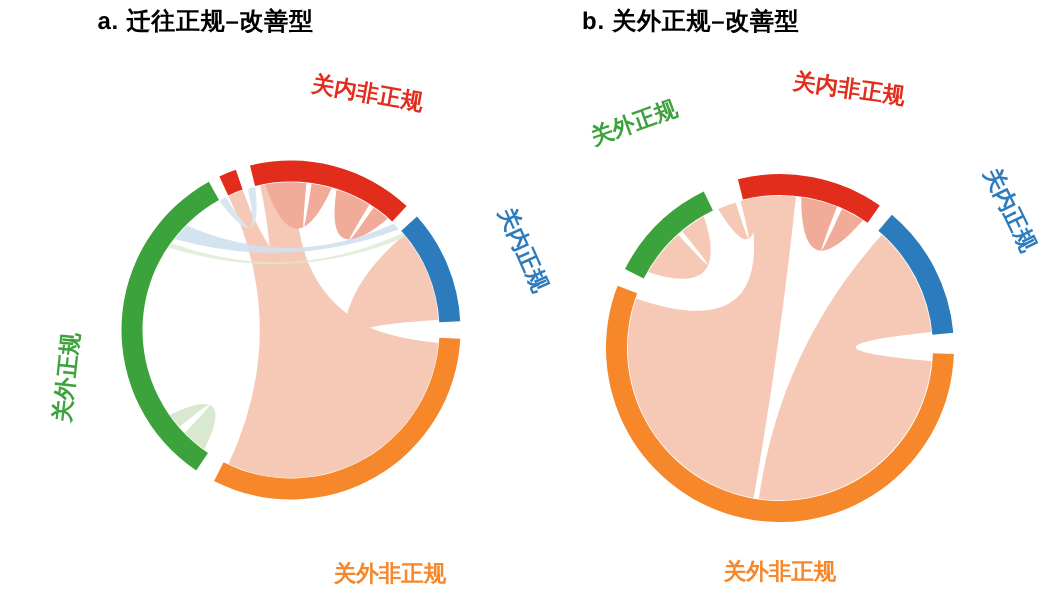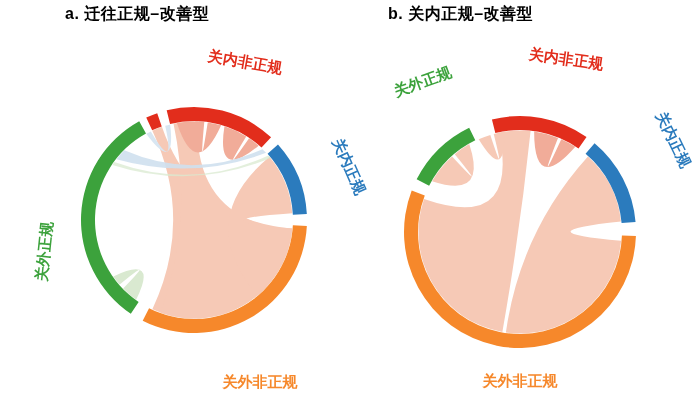--- a/index.html
+++ b/index.html
@@ -42,21 +42,21 @@
         <path d="M245.97536527894556 144.38824148144903A113 113 0 0 1 274.8451374272669 214.08603694454735L260.8643239407028 214.81874033194856A99 99 0 0 0 235.57133772226203 153.75606997047305Z" fill="#2b7bbd"></path>
         <path d="M274.8451374272669 225.91396305545265A113 113 0 0 1 110.69907352943122 320.68373723328557L117.05494052578487 308.2096458946484A99 99 0 0 0 260.8643239407028 225.18125966805144Z" fill="#f6882b"></path>
         <text transform="translate(212.98780407186632 63.07567481129968) rotate(10)" fill="#e22d1c" text-anchor="middle" dominant-baseline="middle" font-size="15" font-weight="600">关内非正规</text>
         <text transform="translate(316.1195278226886 166.93239082348347) rotate(66)" fill="#2b7bbd" text-anchor="middle" dominant-baseline="middle" font-size="15" font-weight="600">关内正规</text>
         <text transform="translate(227.9307604412005 383.1843584037546) rotate(0)" fill="#f6882b" text-anchor="middle" dominant-baseline="middle" font-size="15" font-weight="600">关外非正规</text>
         <text transform="translate(13.321564688461535 251.6025770042994) rotate(-84)" fill="#3ca23c" text-anchor="middle" dominant-baseline="middle" font-size="15" font-weight="600">关外正规</text>
       </svg>
   </div>
 
   <div class="panel b">
-    <div class="panel-title">b. 关内正规–改善型</div>
+    <div class="panel-title">b. 关外正规–改善型</div>
     <svg width="350" height="404" viewBox="0 0 350 404">
         <path d="M152.37470996680656 331.95798693073914A101.5 101.5 0 0 1 74.02986457666935 198.95483232259858Q170 232 148.89696338199738 132.71801852551874A101.5 101.5 0 0 1 180.60963902166677 131.05602762012023Q170 232 152.37470996680656 331.95798693073914Z" fill="#f6c9b6" fill-opacity="1"></path>
         <path d="M271.1137618563122 240.8463078888873A101.5 101.5 0 0 1 155.87393025255338 332.5122089772694Q170 232 237.9167565454241 156.57080021404448A101.5 101.5 0 0 1 270.9439723798797 221.39036097833318Q170 232 271.1137618563122 240.8463078888873Z" fill="#f6c9b6" fill-opacity="1"></path>
         <path d="M184.12606974744665 131.48779102273062A101.5 101.5 0 0 1 208.02256923171507 137.89083876147106Q185.8636838166645 194.6275029498309 211.28376927219375 139.27513604927603A101.5 101.5 0 0 1 225.2808620540252 146.87493735353945Q184.21841967913437 193.97110911651504 184.12606974744665 131.48779102273062Z" fill="#f1ac99" fill-opacity="1"></path>
         <path d="M82.09842151587948 181.25A101.5 101.5 0 0 1 102.08324345457586 156.5708002140445Q140.03450385085856 197.5286399233249 104.75705761681624 154.24648902342375A101.5 101.5 0 0 1 119.24999999999996 144.09842151587952Q137.70289776930443 199.70289776930446 82.09842151587948 181.25Z" fill="#f6c9b6" fill-opacity="1"></path>
         <path d="M128.7162307278063 139.275136049276A101.5 101.5 0 0 1 140.32427197064217 134.93506726975193Q156.0114041922873 183.2159689311303 143.72986692209415 133.95852863165956A101.5 101.5 0 0 1 154.12190179841656 131.74963342959353Q155.58622125627593 183.3398984554392 128.7162307278063 139.275136049276Z" fill="#f6c9b6" fill-opacity="1"></path>
         <path d="M66.64324319414929 179.33710203021263A116 116 0 0 1 119.14894697246697 127.73989062929665L125.28614302751407 140.32300727748498A102 102 0 0 0 79.11733453278646 185.6929690265663Z" fill="#3ca23c"></path>
         <path d="M141.93706011043855 119.4456957519844A116 116 0 0 1 236.53486661672133 136.97836286247696L228.5047965078067 148.44649148252284A102 102 0 0 0 145.32396664883387 133.02983591984838Z" fill="#e22d1c"></path>
         <path d="M244.56336272363856 143.13884459819855A116 116 0 0 1 285.5585849786425 221.88993384127164L271.61185920535803 223.11011423973886A102 102 0 0 0 235.56433618802703 153.86346680186426Z" fill="#2b7bbd"></path>
         <path d="M285.9293359342151 236.0483416174901A116 116 0 1 1 61.70467052632459 190.42931785274516L74.77479649728542 195.44646914637934A102 102 0 1 0 271.9378643559478 235.55974866365509Z" fill="#f6882b"></path>

